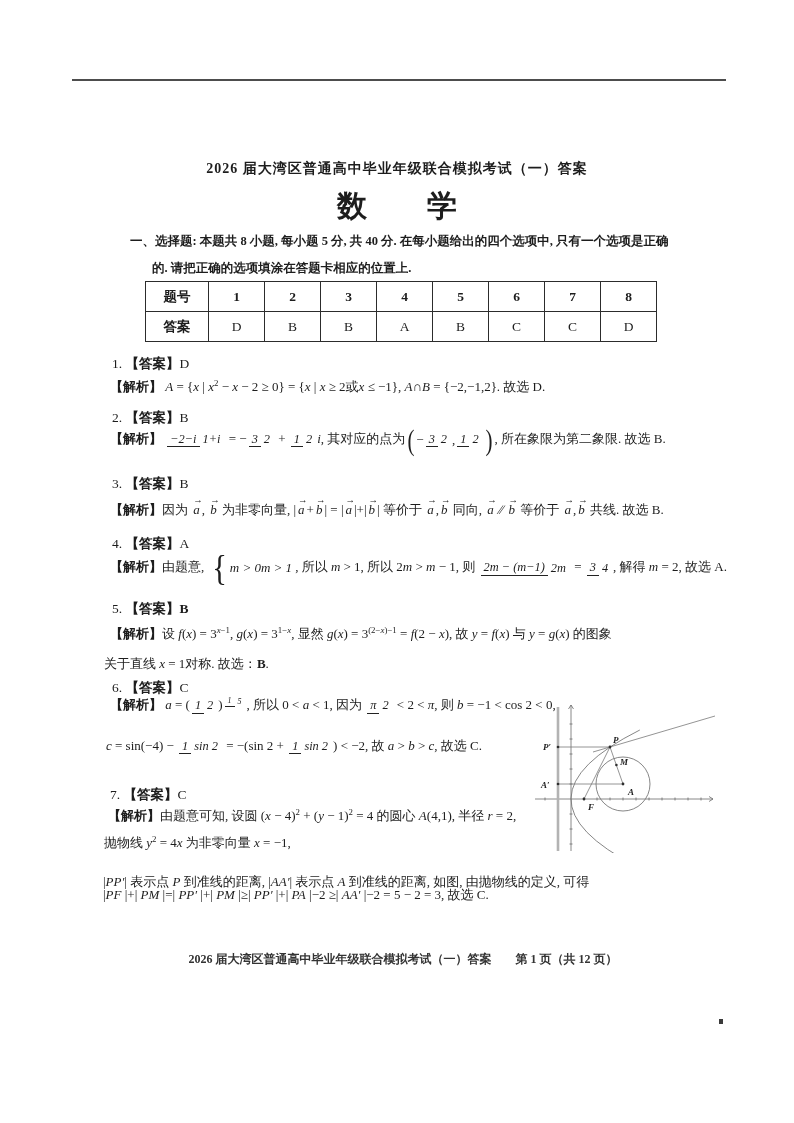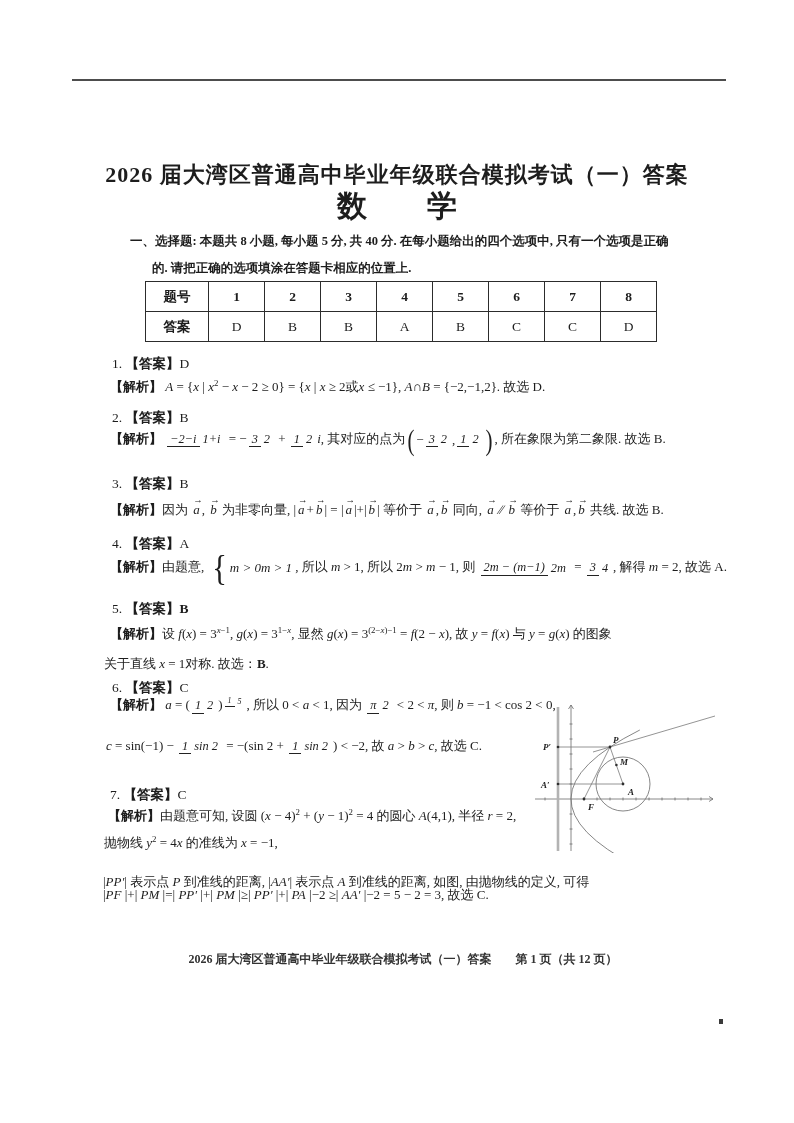--- a/index.html
+++ b/index.html
@@ -1,19 +1,19 @@
 <!DOCTYPE html>
 <html><head>
 <meta charset="utf-8">
 <style>
   html,body{margin:0;padding:0;background:#888;}
   .page{position:relative;width:794px;height:1123px;background:#ffffff;margin:0 auto;
         font-family:"Liberation Serif","DejaVu Serif",serif;color:#1d1d1d;overflow:hidden;}
   .rule{position:absolute;left:72px;top:79px;width:654px;height:2px;background:#4d4d4d;}
-  .title{position:absolute;left:0;right:0;top:160px;text-align:center;font-size:22px;font-weight:bold;letter-spacing:1px;}
+  .title{position:absolute;left:0;right:0;top:160px;text-align:center;font-size:14px;font-weight:bold;letter-spacing:1px;}
   .subject{position:absolute;left:0;right:0;top:186px;text-align:center;font-size:30px;font-weight:bold;}
   .intro{position:absolute;font-size:12.5px;font-weight:bold;white-space:nowrap;}
   .ln{position:absolute;font-size:13px;white-space:nowrap;line-height:1.25;}
   .ans{font-size:13.5px;}
   .b{font-weight:bold;}
   .t{font-style:normal;}
   .m{font-style:italic;}
   sup.sp{font-size:0.68em;line-height:0;vertical-align:super;}
   .frac{display:inline-flex;flex-direction:row;align-items:center;vertical-align:middle;
         line-height:1.1;font-style:italic;margin:0 2px;font-size:0.95em;text-align:center;}
@@ -131,31 +131,31 @@
   <div class="ln" style="left:110px;top:697px;"><span class="b">【解析】 </span><span class="m">a</span><span class="t"> = (</span><span class="frac">
         <span class="fn">1</span>
         <span class="fd">2</span>
       </span><span class="t">)</span><sup class="sp"><span class="frac">
           <span class="fn">1</span>
           <span class="fd">5</span>
         </span></sup><span class="t">, 所以 0 &lt; </span><span class="m">a</span><span class="t"> &lt; 1, 因为 </span><span class="frac">
         <span class="fn">π</span>
         <span class="fd">2</span>
       </span><span class="t"> &lt; 2 &lt; </span><span class="m">π</span><span class="t">, 则 </span><span class="m">b</span><span class="t"> = −1 &lt; cos 2 &lt; 0,</span></div>
-  <div class="ln" style="left:106px;top:738px;"><span class="m">c</span><span class="t"> = sin(−1) − </span><span class="frac">
+  <div class="ln" style="left:106px;top:738px;"><span class="m">c</span><span class="t"> = sin(−4) − </span><span class="frac">
         <span class="fn">1</span>
         <span class="fd">sin 2</span>
       </span><span class="t"> = −(sin 2 + </span><span class="frac">
         <span class="fn">1</span>
         <span class="fd">sin 2</span>
       </span><span class="t">) &lt; −2, 故 </span><span class="m">a</span><span class="t"> &gt; </span><span class="m">b</span><span class="t"> &gt; </span><span class="m">c</span><span class="t">, 故选 C.</span></div>
 
   <div class="ln ans" style="left:110px;top:787px;"><span class="t">7. </span><span class="b">【答案】</span><span class="t">C</span></div>
   <div class="ln" style="left:108px;top:808px;"><span class="b">【解析】</span><span class="t">由题意可知, 设圆 (</span><span class="m">x</span><span class="t"> − 4)</span><sup class="sp"><span class="t">2</span></sup><span class="t"> + (</span><span class="m">y</span><span class="t"> − 1)</span><sup class="sp"><span class="t">2</span></sup><span class="t"> = 4 的圆心 </span><span class="m">A</span><span class="t">(4,1), 半径 </span><span class="m">r</span><span class="t"> = 2,</span></div>
-  <div class="ln" style="left:104px;top:835px;"><span class="t">抛物线 </span><span class="m">y</span><sup class="sp"><span class="t">2</span></sup><span class="t"> = 4</span><span class="m">x</span><span class="t"> 的准线为 </span><span class="m">x</span><span class="t"> = −1,</span></div>
+  <div class="ln" style="left:104px;top:835px;"><span class="t">抛物线 </span><span class="m">y</span><sup class="sp"><span class="t">2</span></sup><span class="t"> = 4</span><span class="m">x</span><span class="t"> 为非零向量 </span><span class="m">x</span><span class="t"> = −1,</span></div>
   <div class="ln" style="left:103px;top:874px;"><span class="t">|</span><span class="m">PP′</span><span class="t">| 表示点 </span><span class="m">P</span><span class="t"> 到准线的距离, |</span><span class="m">AA′</span><span class="t">| 表示点 </span><span class="m">A</span><span class="t"> 到准线的距离, 如图, 由抛物线的定义, 可得</span></div>
   <div class="ln" style="left:103px;top:887px;"><span class="t">|</span><span class="m">PF</span><span class="t"> |+| </span><span class="m">PM</span><span class="t"> |=| </span><span class="m">PP′</span><span class="t"> |+| </span><span class="m">PM</span><span class="t"> |≥| </span><span class="m">PP′</span><span class="t"> |+| </span><span class="m">PA</span><span class="t"> |−2 ≥| </span><span class="m">AA′</span><span class="t"> |−2 = 5 − 2 = 3, 故选 C.</span></div>
 
   <svg class="fig" width="184" height="162" viewBox="0 0 184 162">
     <g stroke="#6b6b6b" stroke-width="0.8" fill="none">
       <line x1="2" y1="108" x2="180" y2="108"></line>
       <line x1="38" y1="14" x2="38" y2="160"></line>
       <path d="M176,105.5 L180,108 L176,110.5"></path>
       <path d="M35.5,18 L38,14 L40.5,18"></path>
       <path d="M12,106.5v3 M51,106.5v3 M64,106.5v3 M77,106.5v3 M90,106.5v3 M103,106.5v3 M116,106.5v3 M129,106.5v3 M142,106.5v3 M155,106.5v3 M168,106.5v3 M36.5,93h3 M36.5,78h3 M36.5,63h3 M36.5,48h3 M36.5,33h3 M36.5,123h3 M36.5,138h3 M36.5,153h3"></path>

